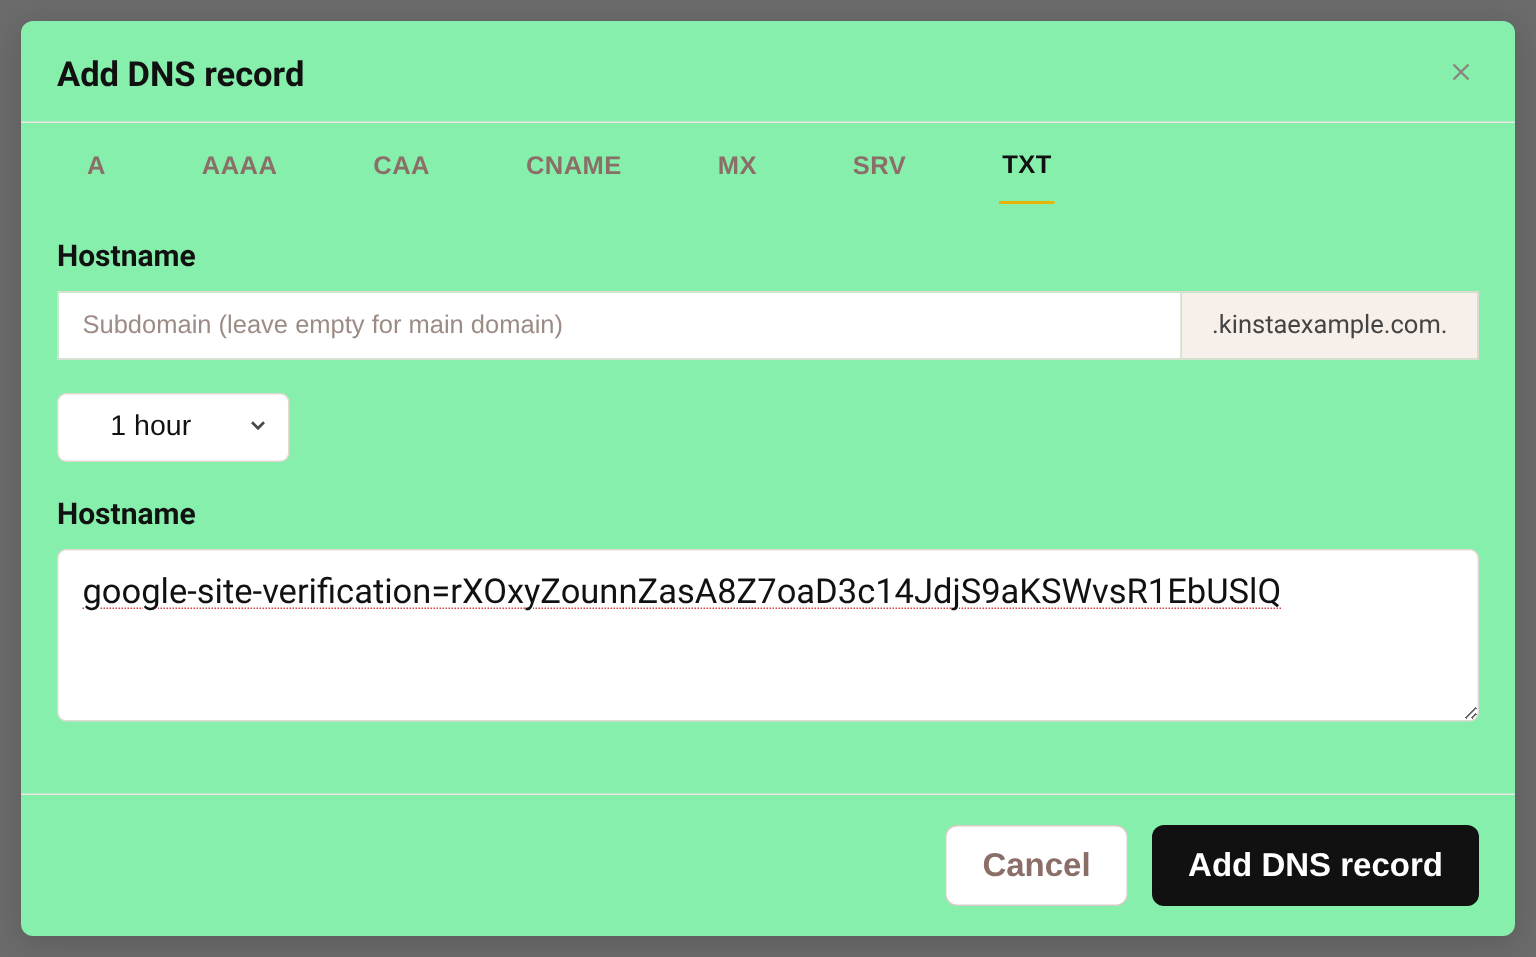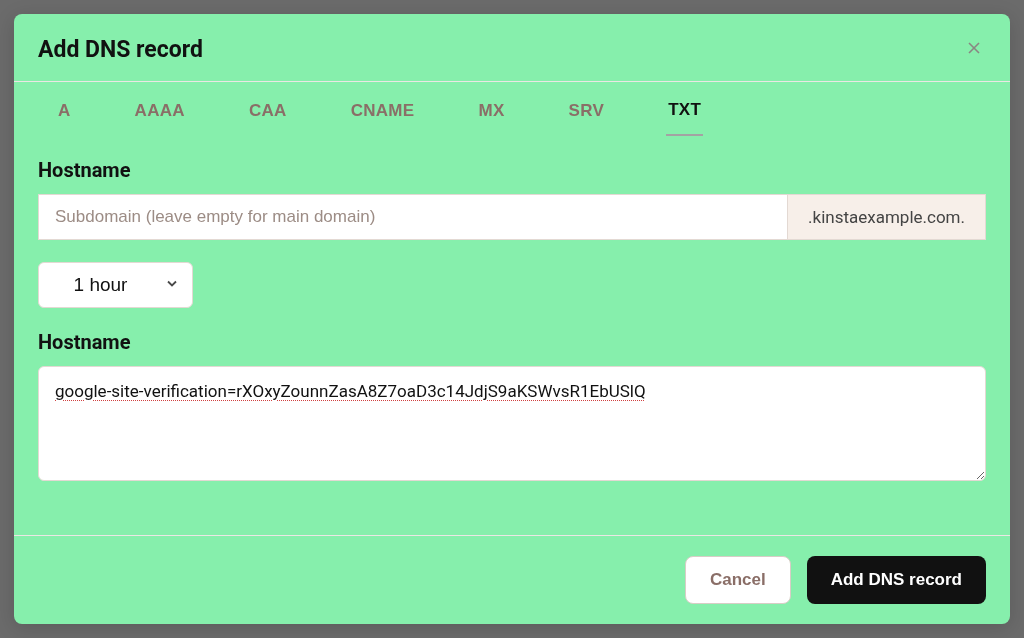--- a/index.html
+++ b/index.html
@@ -64,21 +64,21 @@
       border: none;
       font-size: 17px;
       font-weight: 700;
       color: #8a6e67;
       cursor: pointer;
       padding: 0 2px 14px 2px;
       letter-spacing: 0.3px;
     }
     .tab.active {
       color: #111;
-      border-bottom: 2px solid #a3a3a3;
+      border-bottom: 2px solid #eab308;
     }
     .modal-body {
       padding: 22px 24px 24px 24px;
       flex: 1;
       overflow: auto;
     }
     .field-group {
       margin-bottom: 22px;
     }
     .field-label {
@@ -140,21 +140,21 @@
     }
     .select-chevron svg {
       width: 14px;
       height: 14px;
     }
     .content-textarea {
       width: 100%;
       border: 1px solid #e3d9d3;
       border-radius: 6px;
       padding: 14px 16px;
-      font-size: 17px;
+      font-size: 23px;
       font-family: inherit;
       resize: vertical;
       height: 115px;
       outline: none;
       color: #111;
       text-decoration-line: underline;
       text-decoration-style: dotted;
       text-decoration-color: #d14040;
       text-decoration-thickness: 1px;
       text-underline-offset: 3px;
@@ -162,21 +162,21 @@
     .modal-footer {
       border-top: 1px solid #ebe7e4;
       padding: 20px 24px;
       display: flex;
       justify-content: flex-end;
       gap: 16px;
     }
     .btn {
       border-radius: 8px;
       padding: 13px 24px;
-      font-size: 17px;
+      font-size: 22px;
       font-weight: 600;
       cursor: pointer;
       border: none;
     }
     .btn-secondary {
       background: #fff;
       border: 1px solid #d8cdc6;
       color: #8a6e67;
     }
     .btn-primary {

